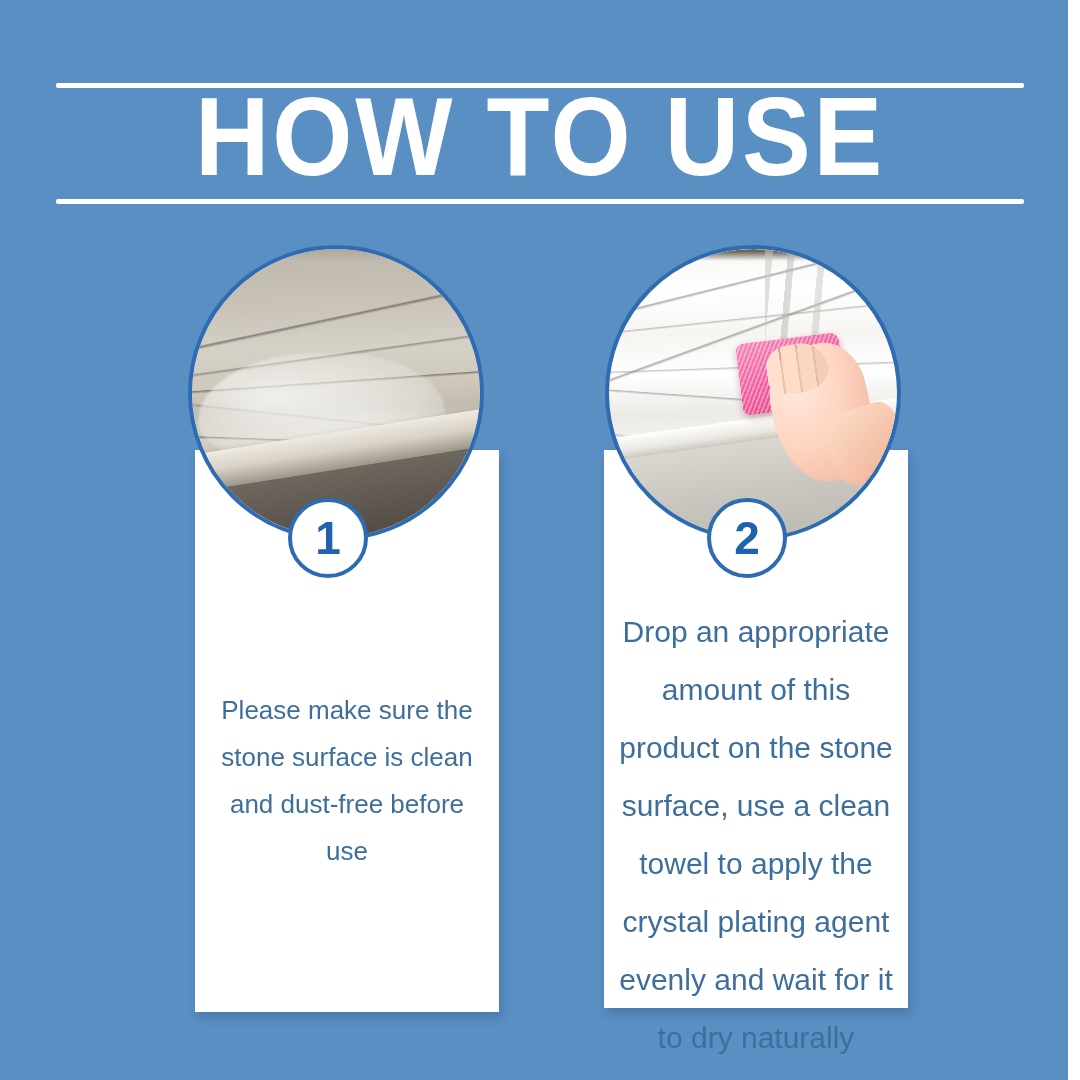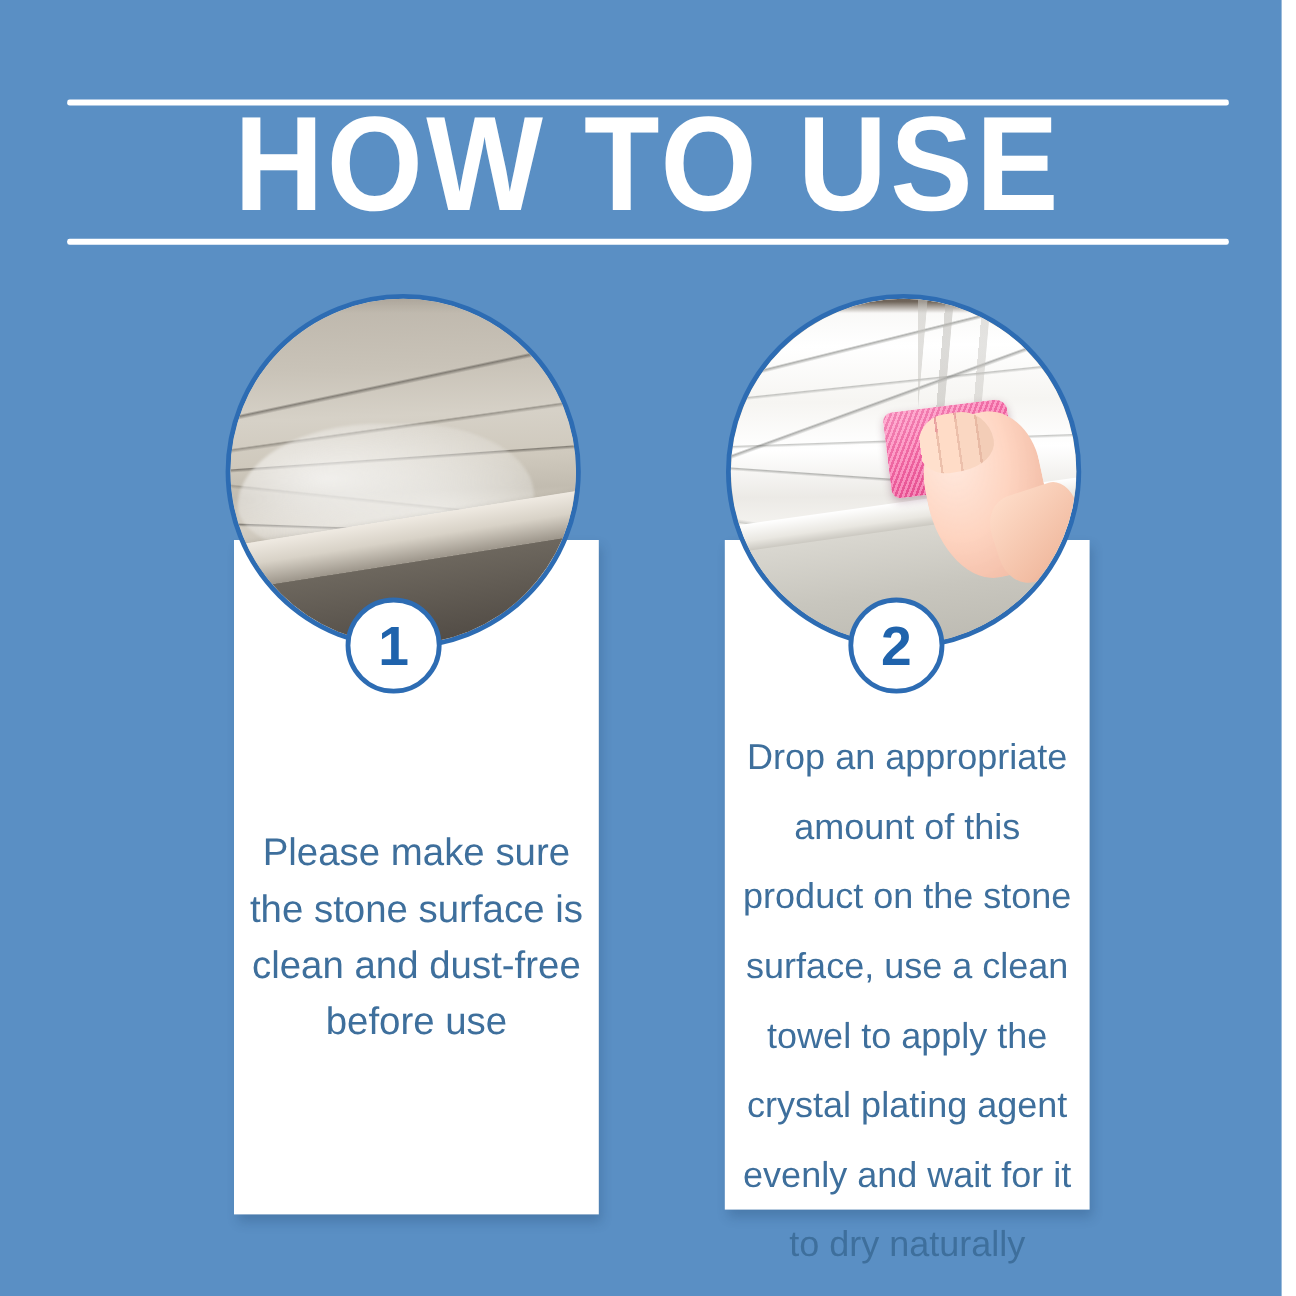--- a/index.html
+++ b/index.html
@@ -302,21 +302,21 @@
   .caption {
     position: absolute;
     left: 7px;
     width: 304px;
     box-sizing: border-box;
     padding: 0 12px;
     text-align: center;
     color: #3e6f9c;
     font-family: "Liberation Sans", sans-serif;
     font-weight: 400;
-    font-size: 32px;
+    font-size: 26px;
     line-height: 47px;
     z-index: 3;
   }
   .step-1 .caption { top: 442px; }
   .step-2 .caption { top: 358px; font-size: 30px; line-height: 58px; }
 </style>
 </head>
 <body>
 
 <div id="poster">

